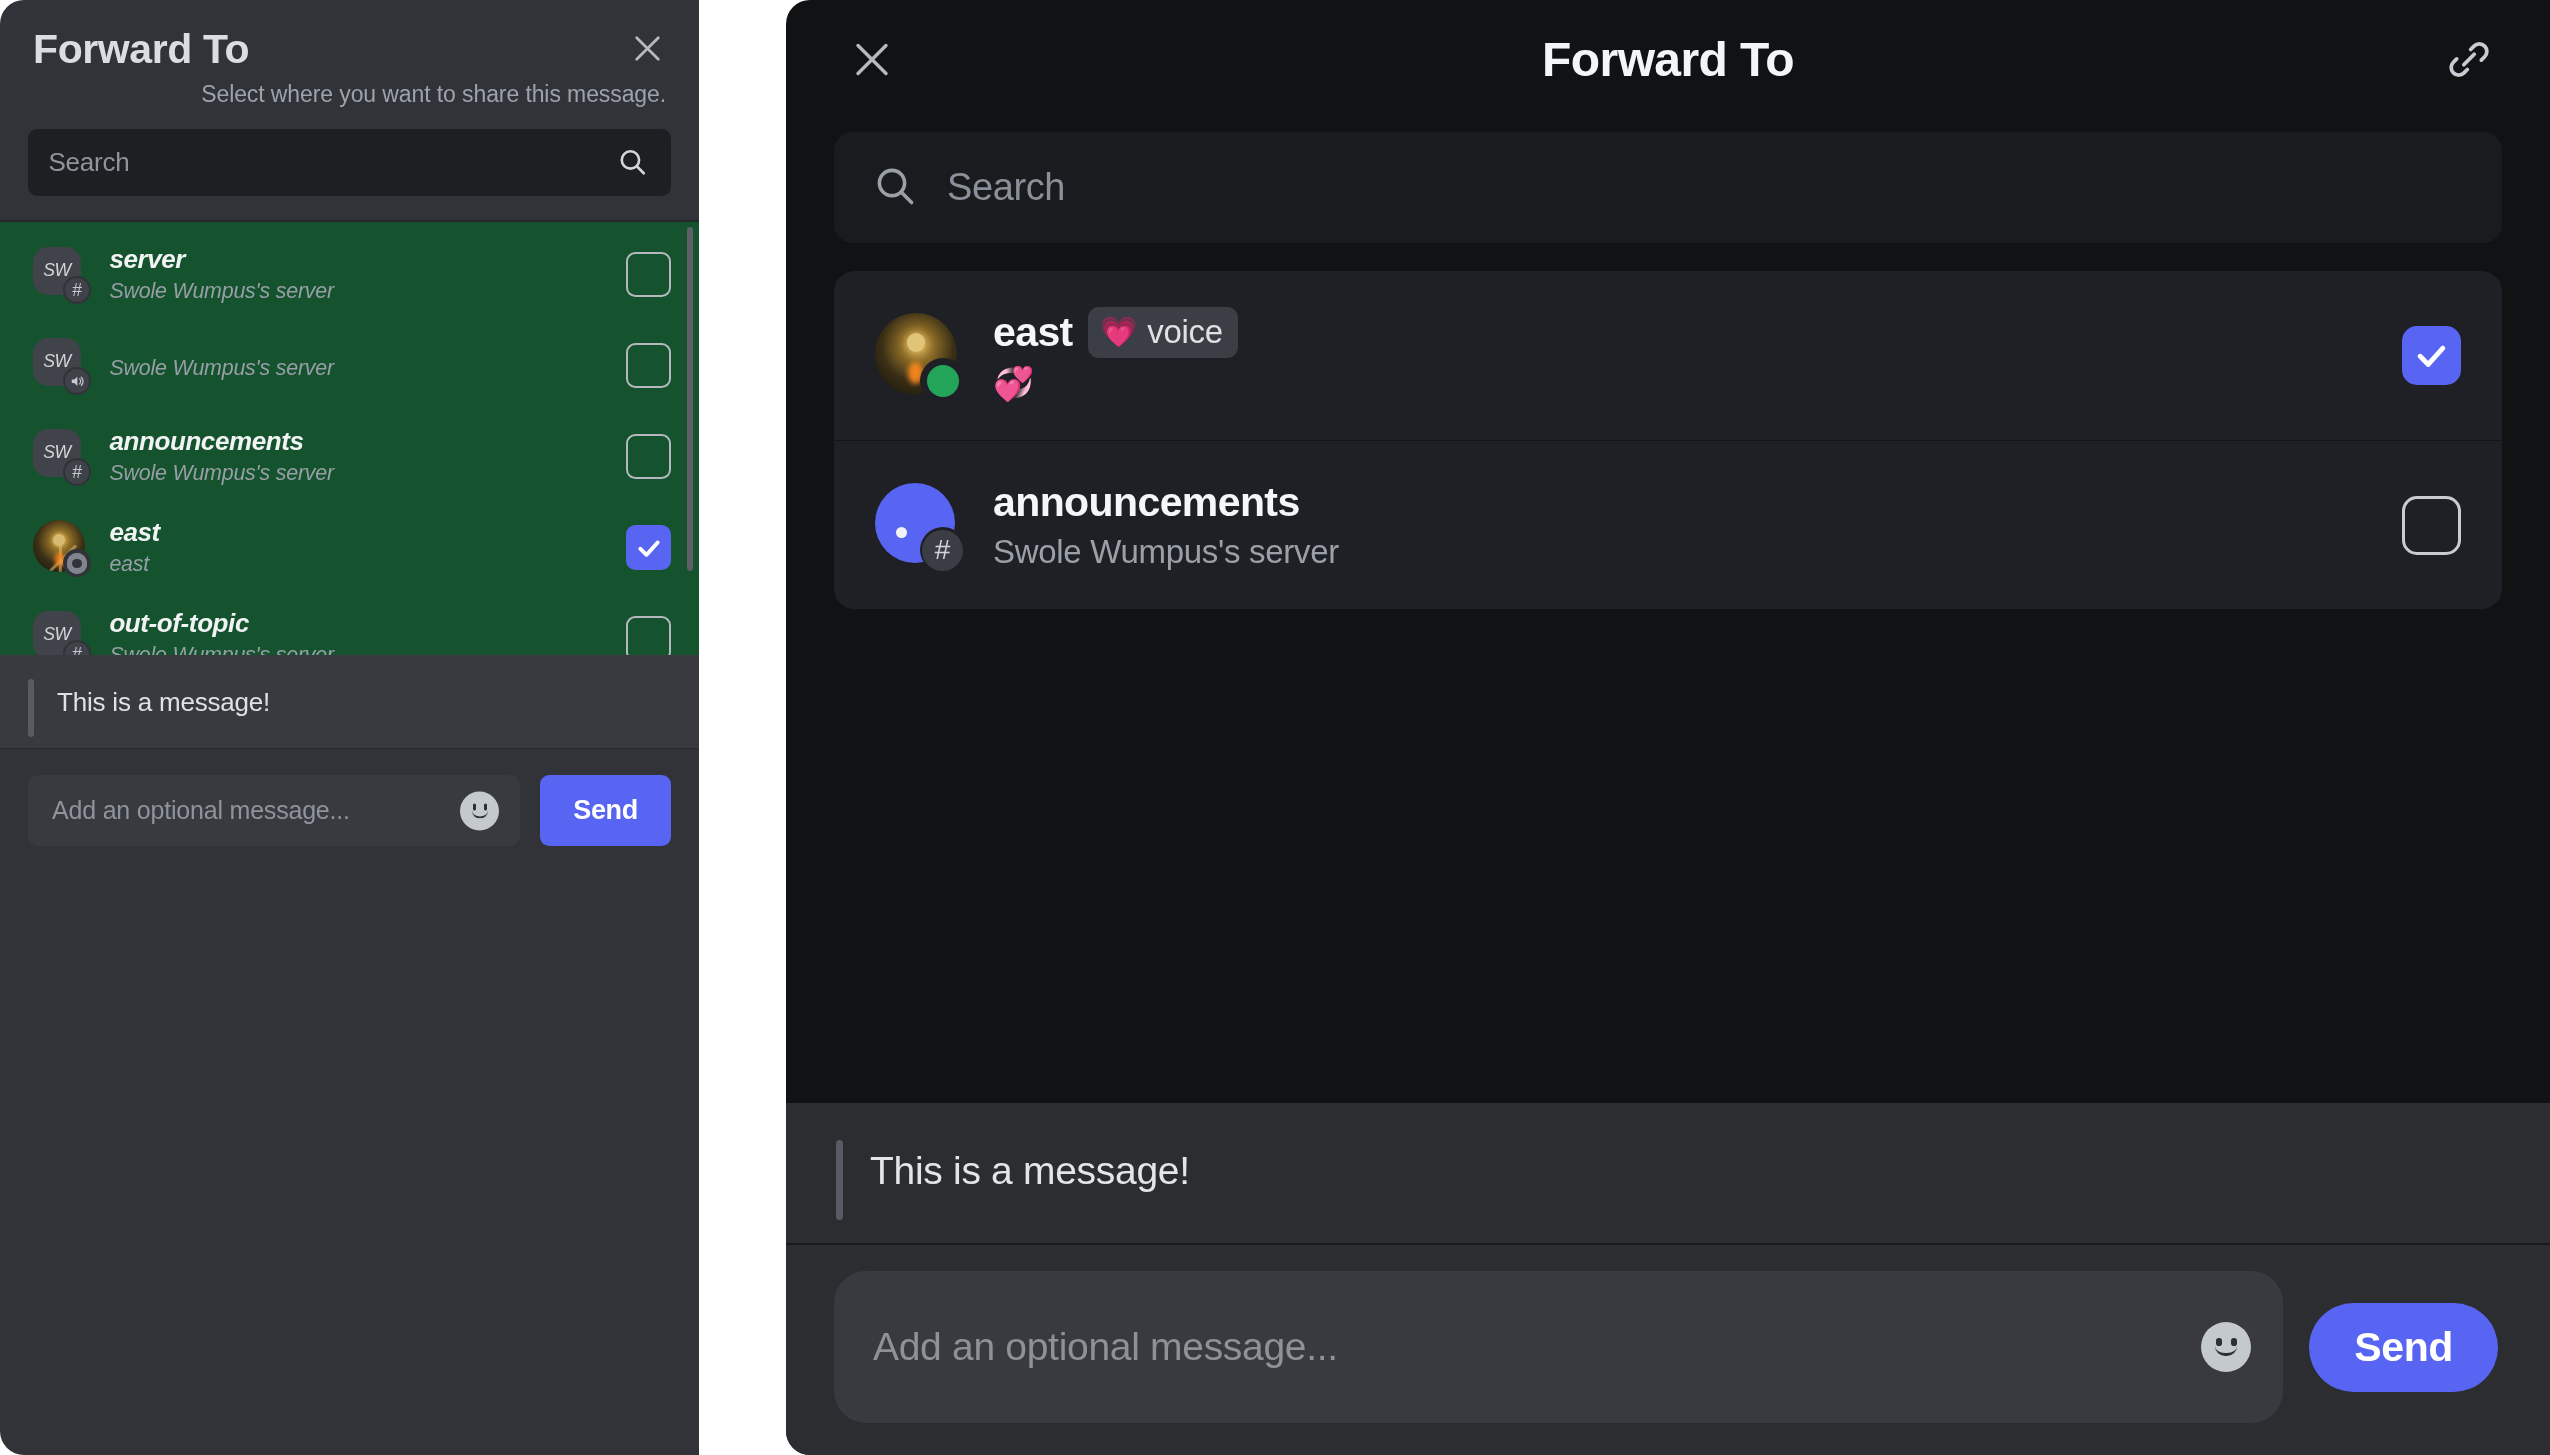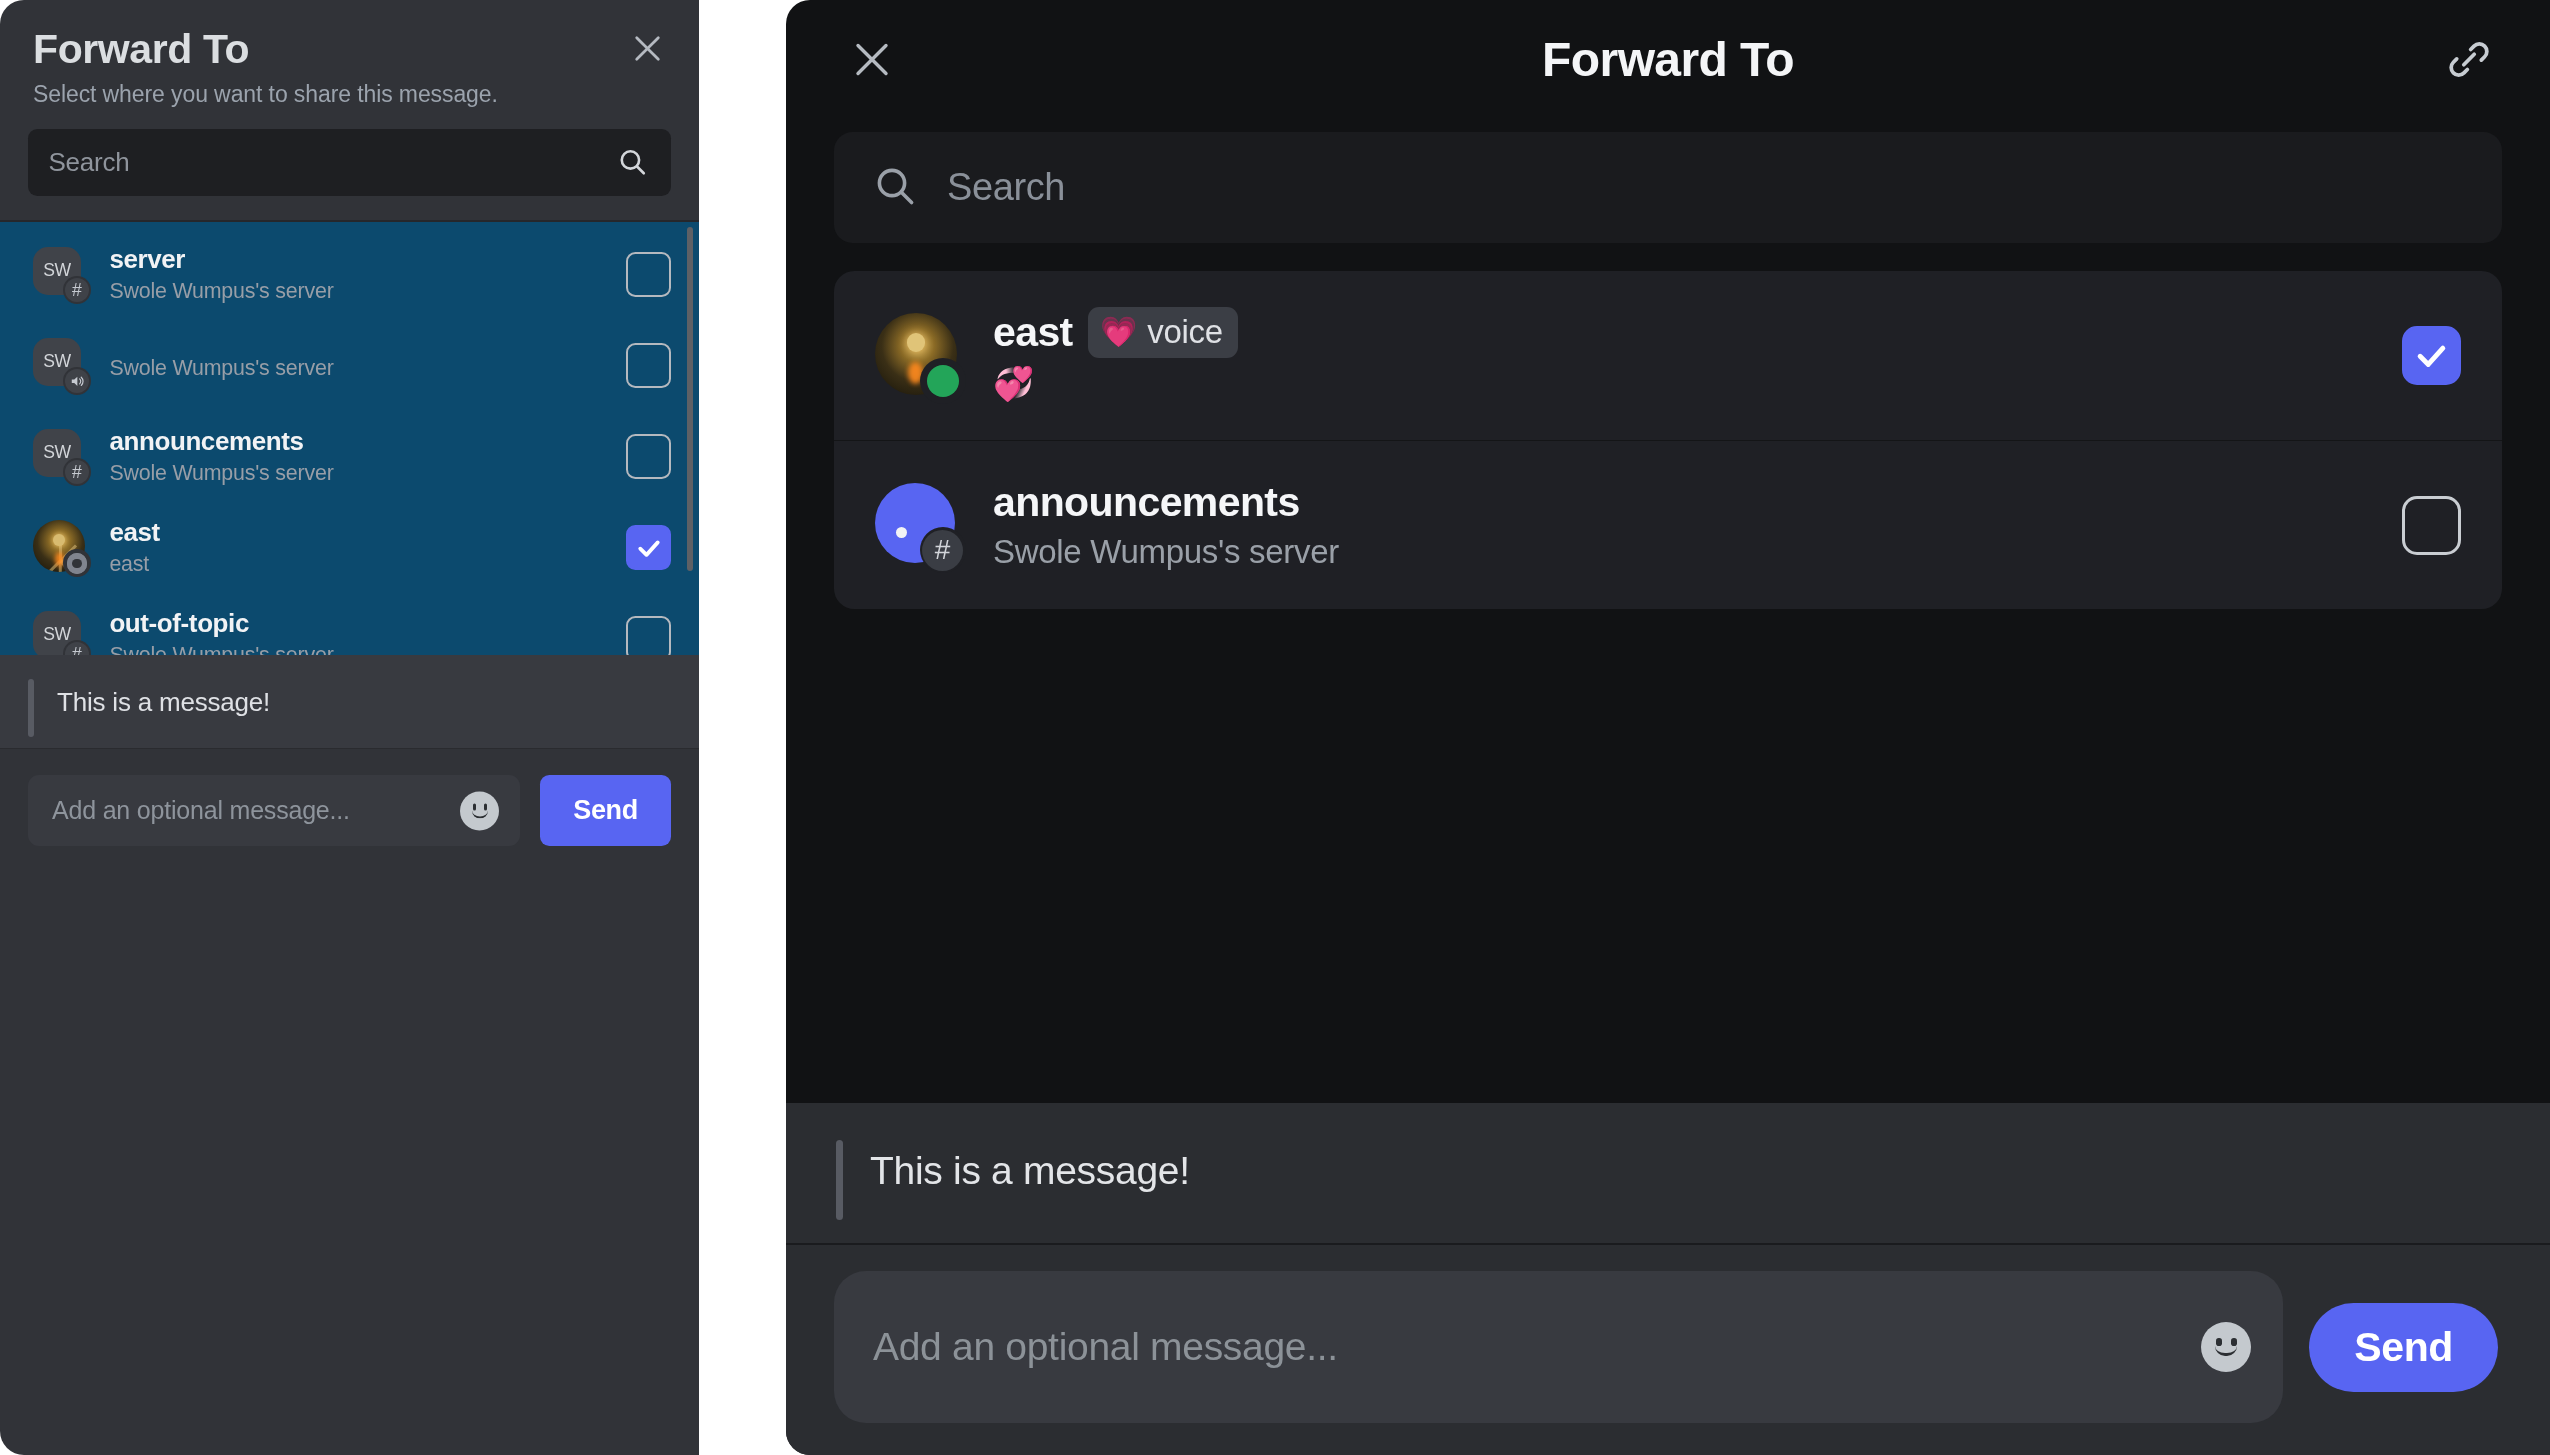--- a/index.html
+++ b/index.html
@@ -21,20 +21,21 @@
     flex: 0 0 699px;
   }
   .dt-header { position: relative; padding: 28px 33px 0 33px; }
   .dt-title {
     font-size: 41px; font-weight: 700; color: #dbdee1;
     letter-spacing: -0.4px; line-height: 1.05;
   }
   .dt-sub {
     font-size: 23px; color: #9ba3ad; margin-top: 10.2px;
     letter-spacing: -0.1px;
+    text-align: right;
   }
   .dt-close {
     position: absolute; top: 24px; right: 28px;
     width: 48px; height: 48px; display: flex; align-items: center; justify-content: center;
     cursor: pointer;
   }
   .dt-search-wrap { padding: 20.4px 28px 0 28px; }
   .dt-search {
     position: relative; height: 67px; background: #1e1f22;
     border-radius: 9.3px; display: flex; align-items: center;
@@ -44,21 +45,22 @@
   .dt-search-icon {
     position: absolute; right: 20.4px; top: 50%; transform: translateY(-50%);
     width: 37px; height: 37px; display:flex; align-items:center; justify-content:center;
   }
   .dt-divider { height: 1.9px; background: #26272b; margin-top: 24px; }
 
   .dt-list {
     position: relative;
     height: 433px;
     overflow: hidden;
-    background: #0c4a6e;
+    background: #14532d;
+    font-style: italic;
   }
   .dt-row {
     position: relative;
     display: flex; align-items: center;
     height: 76px; margin-top: 0;
     padding: 0 28px 0 33px;
   }
   .dt-row.pad { margin-top: 15px; }
   .av-wrap { position: relative; width: 56px; height: 56px; flex: 0 0 56px; margin-right: 20.4px; }
   .av-sq {

